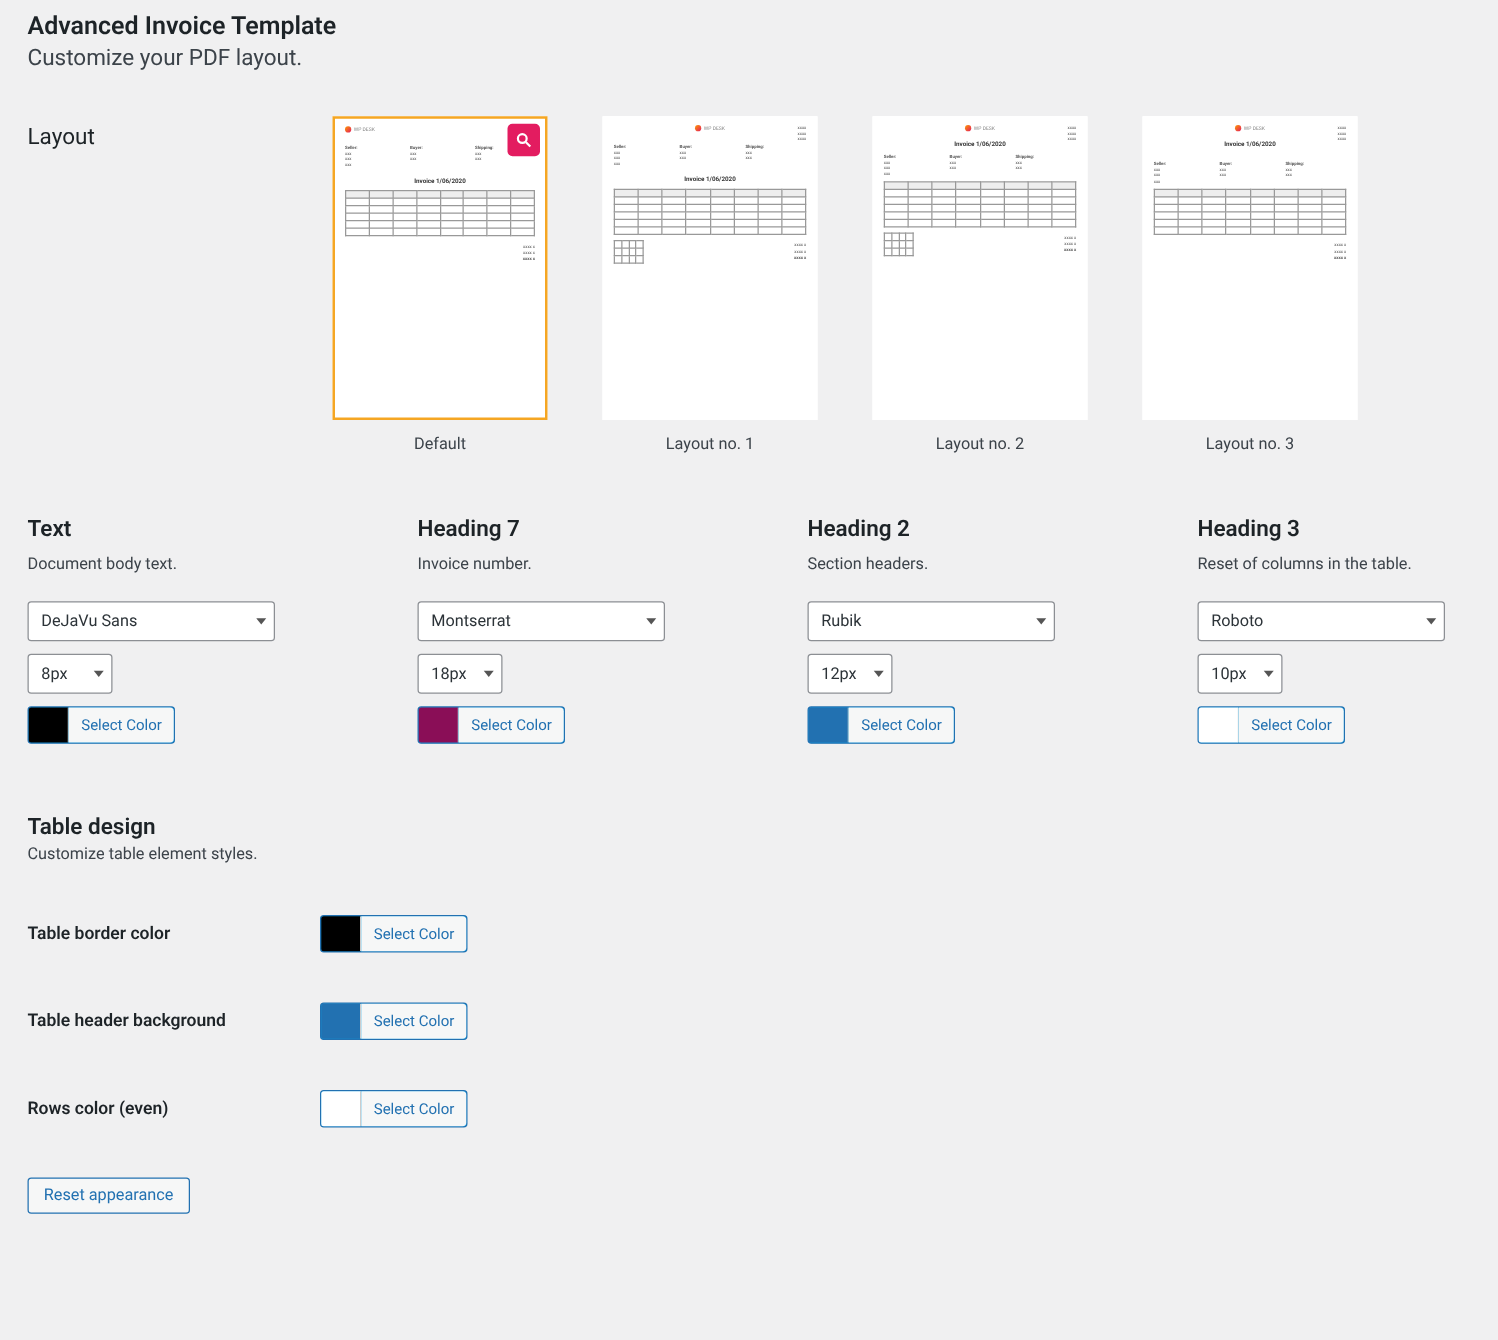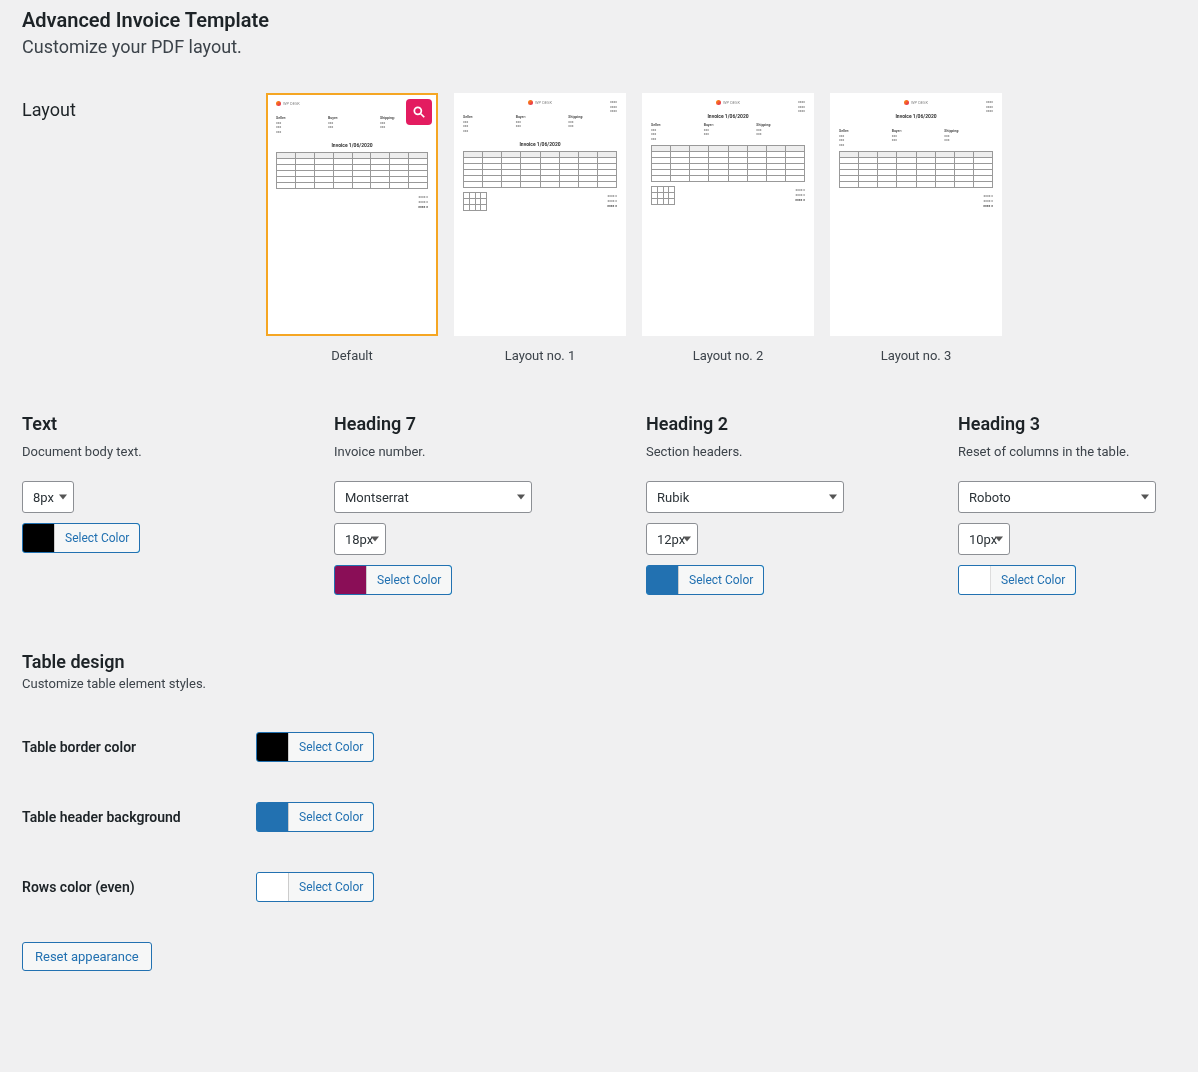--- a/index.html
+++ b/index.html
@@ -27,21 +27,21 @@
     margin-bottom: 50px;
   }
   .layout-label {
     font-size: 18px;
     width: 244px;
     padding-top: 6px;
     color: #1d2327;
   }
   .layout-options {
     display: flex;
-    gap: 16px;
+    gap: 44px;
   }
   .layout-card { width: 172px; text-align: center; }
   .layout-thumb {
     width: 172px;
     height: 243px;
     background: #fff;
     border: 1px solid #fff;
     position: relative;
     padding: 6px 8px 8px 8px;
     font-size: 3.5px;
@@ -90,21 +90,21 @@
     background: #fff;
     border: 1px solid #8c8f94;
     border-radius: 3px;
     padding: 0 24px 0 10px;
     font-size: 13px;
     color: #2c3338;
     display:flex; align-items:center;
     position:relative;
     margin-bottom: 10px;
   }
-  .sel.small { width: 52px; }
+  .sel.small { width: 68px; }
   .sel.med { width: 60px; }
   .chev {
     position:absolute; right:6px; top:50%; transform:translateY(-50%);
     width:0;height:0;border-left:4px solid transparent;border-right:4px solid transparent;border-top:5px solid #555;
   }
   .color-picker {
     display:flex; align-items:stretch;
     height: 30px;
     border:1px solid #2271b1;
     border-radius:3px;
@@ -535,20 +535,24 @@
         </div>
         <div class="layout-caption">Layout no. 3</div>
       </div>
     </div>
 </div>
 
 <div class="typo-grid" id="typo-grid">
     <div class="typo-card">
     <h3>Text</h3>
     <div class="desc">Document body text.</div>
+    <div class="sel">
+        <span>DeJaVu Sans</span>
+        <span class="chev"></span>
+      </div>
     <div class="sel small">
         <span>8px</span>
         <span class="chev"></span>
       </div>
     <div class="color-picker">
       <div class="color-swatch" style="background:#000000; "></div>
       <div class="color-btn">Select Color</div>
     </div>
     </div>
     <div class="typo-card">

